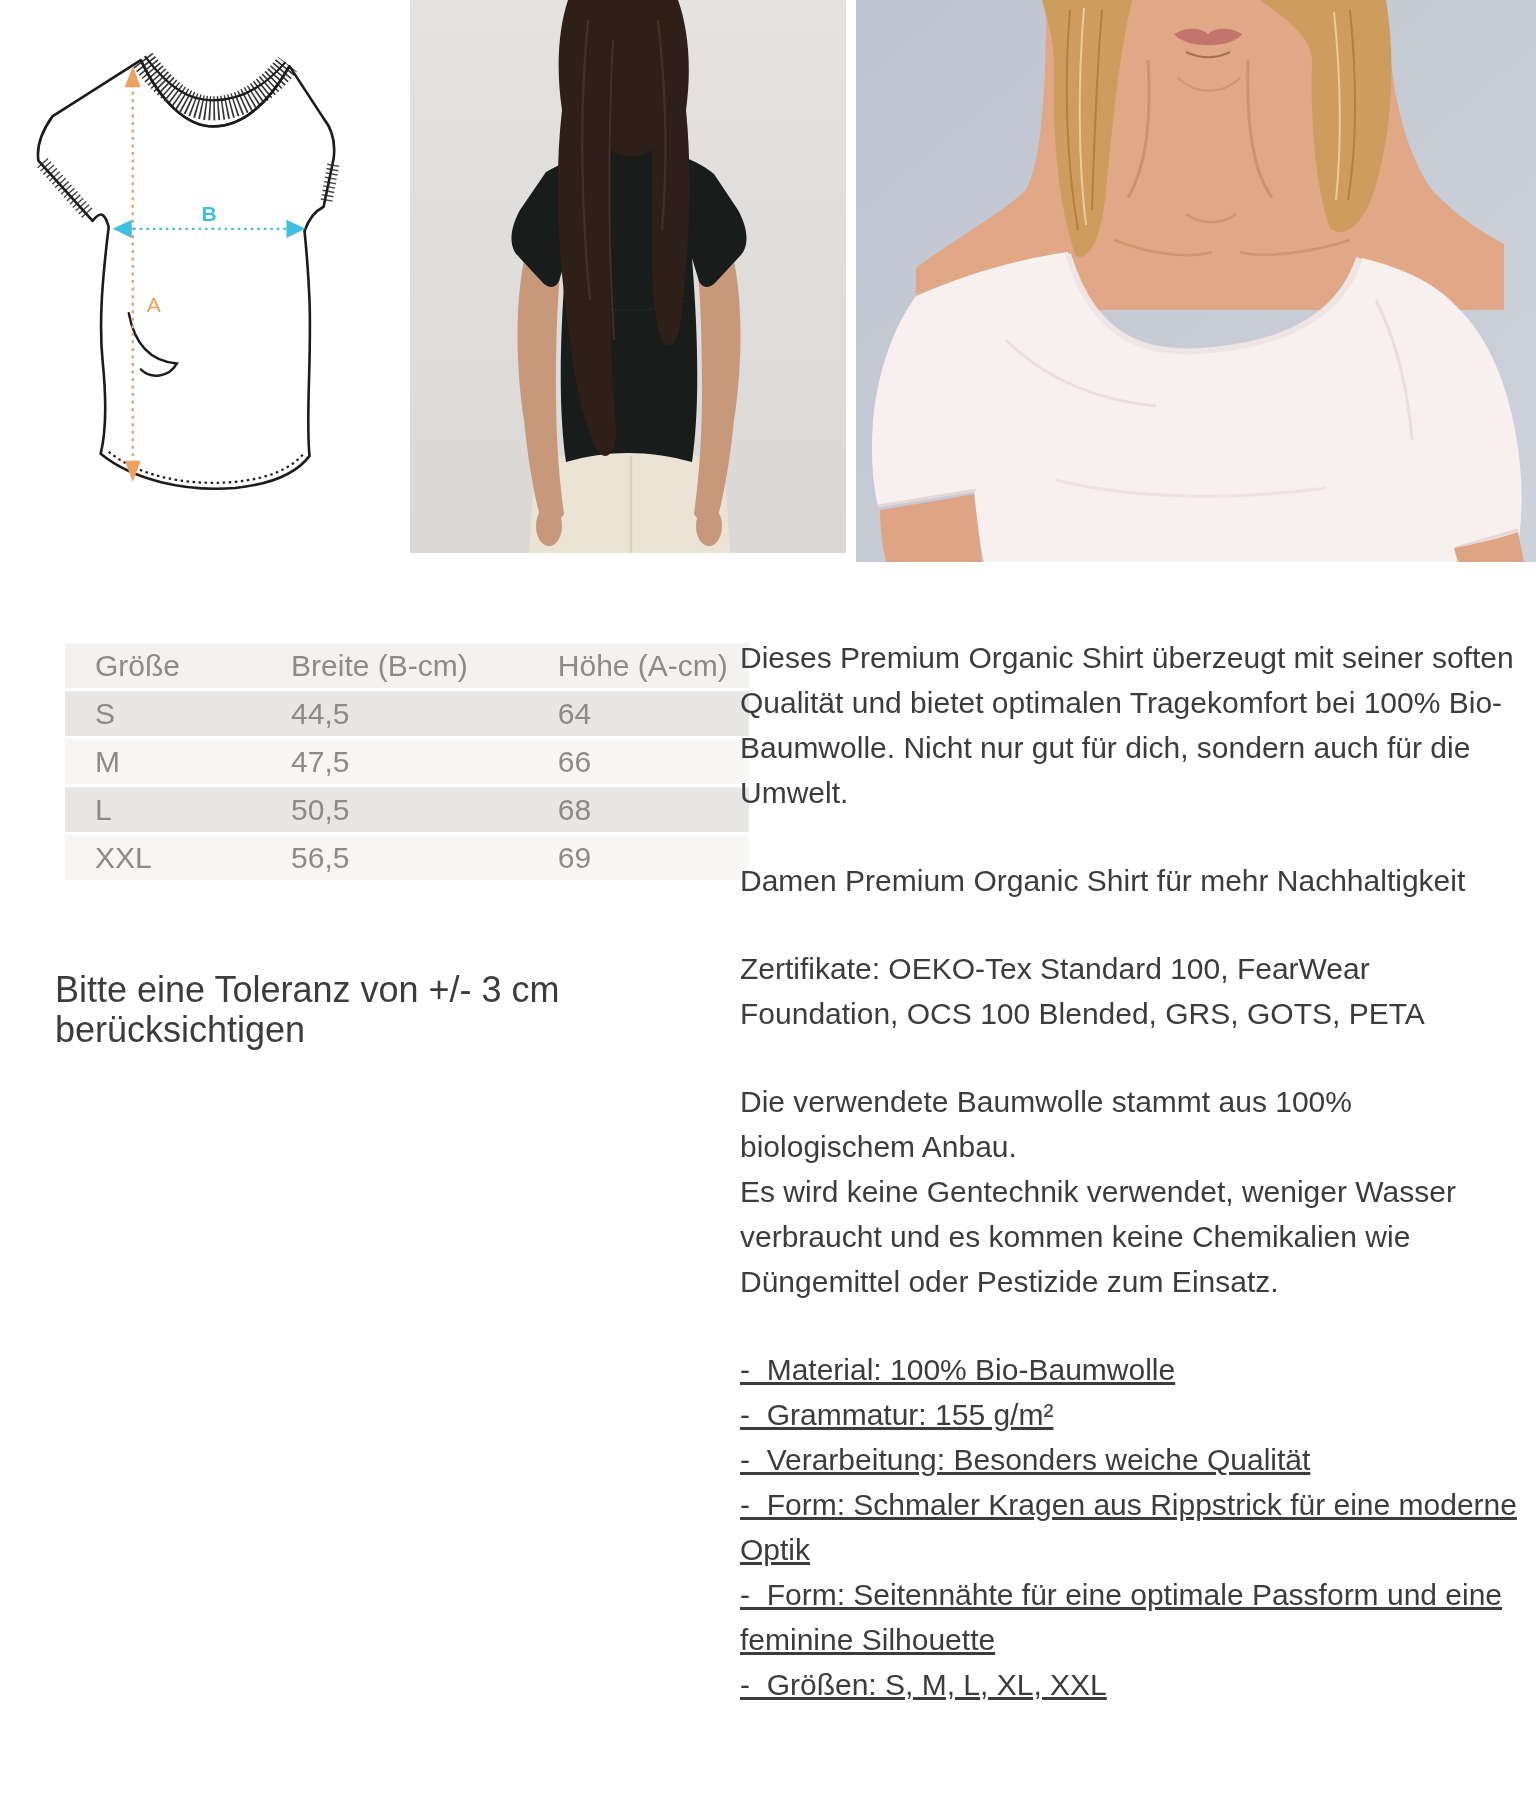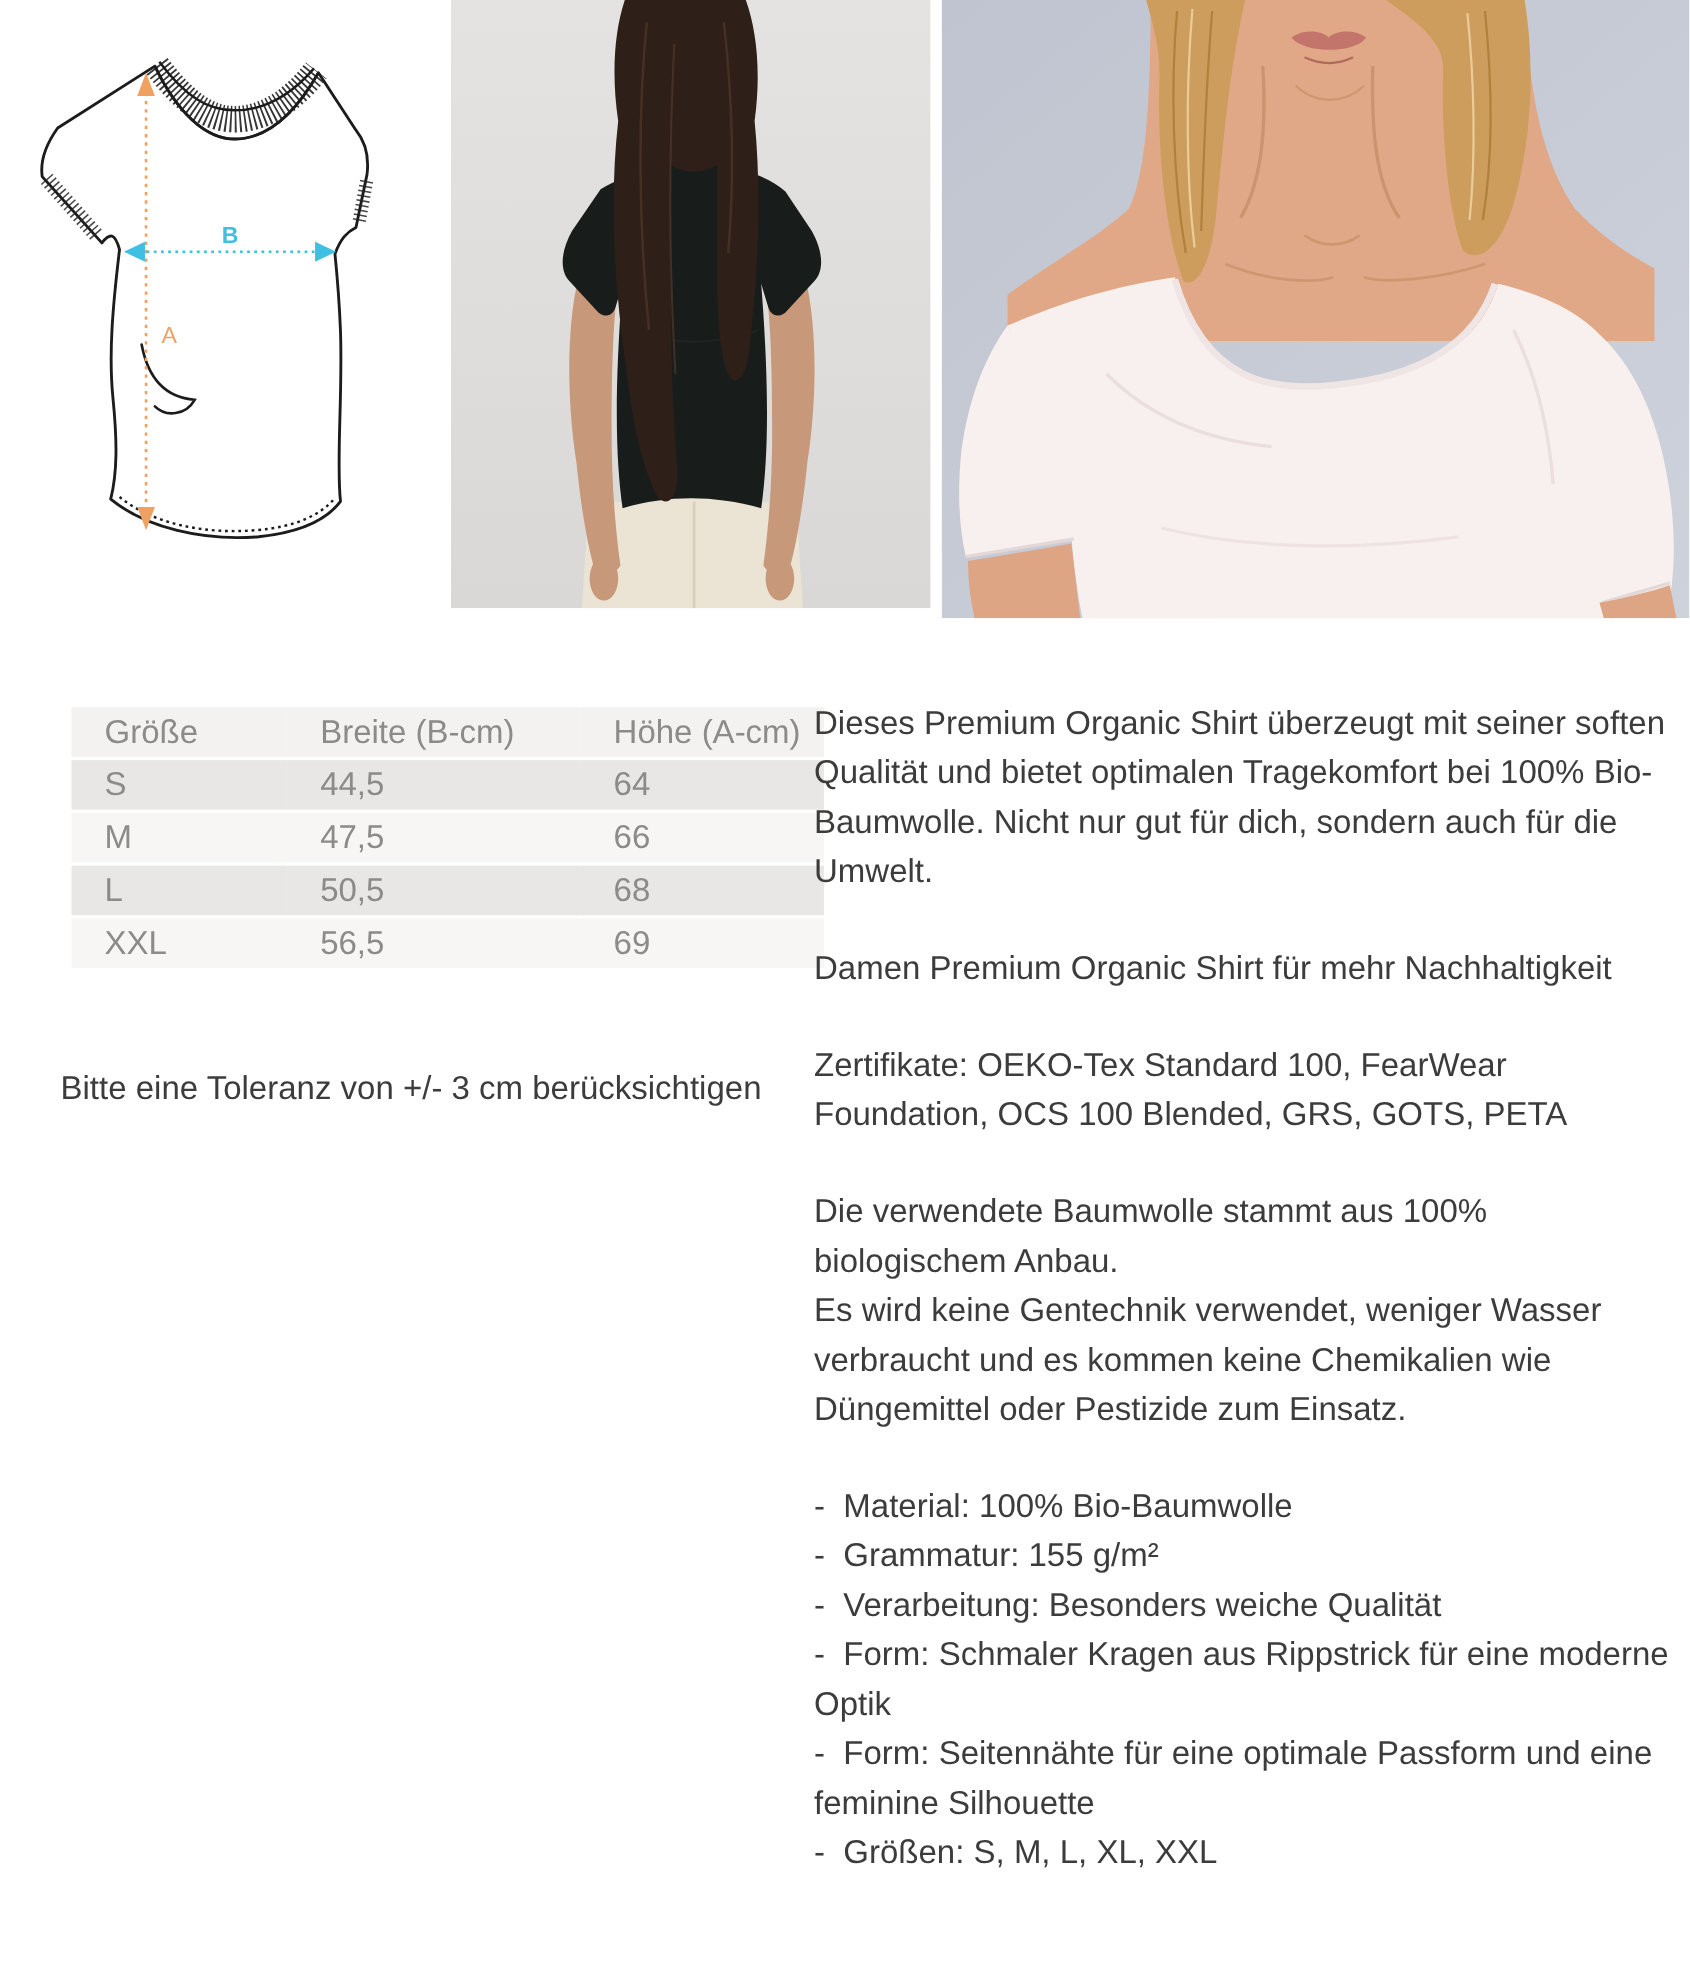--- a/index.html
+++ b/index.html
@@ -27,30 +27,30 @@
   }
   .size-table th:nth-child(1),.size-table td:nth-child(1){width:196px;}
   .size-table th:nth-child(2),.size-table td:nth-child(2){width:259px;}
   .size-table th:nth-child(3),.size-table td:nth-child(3){width:199px;}
   .size-table thead tr{background:#f4f2f0;}
   .size-table tbody tr:nth-child(odd){background:#e8e7e5;}
   .size-table tbody tr:nth-child(even){background:#f7f6f4;}
   
   .tolerance{
     position:absolute;left:55px;top:970px;width:660px;
-    font-size:30px;line-height:40px;color:#3c3c3c;
+    font-size:36px;line-height:40px;color:#3c3c3c;
   }
   
   .description{
     position:absolute;left:740px;top:620px;width:792px;
     font-size:30px;line-height:45px;color:#3c3c3c;
     overflow-wrap:break-word;hyphens:auto;margin-top:15px;
   }
   .para{margin:0 0 43px 0;}
-  .bullet{margin:0;}
+  .bullet{margin:0;text-decoration:underline;}
 </style>
 </head>
 <body>
 
 <div class="hero">
 
   <svg class="diagram" viewBox="0 0 310 460" xmlns="http://www.w3.org/2000/svg">
     <g>
 
       <path fill="#ffffff" stroke="#1c1c1c" stroke-width="2.6" stroke-linejoin="round" stroke-linecap="round" d="

